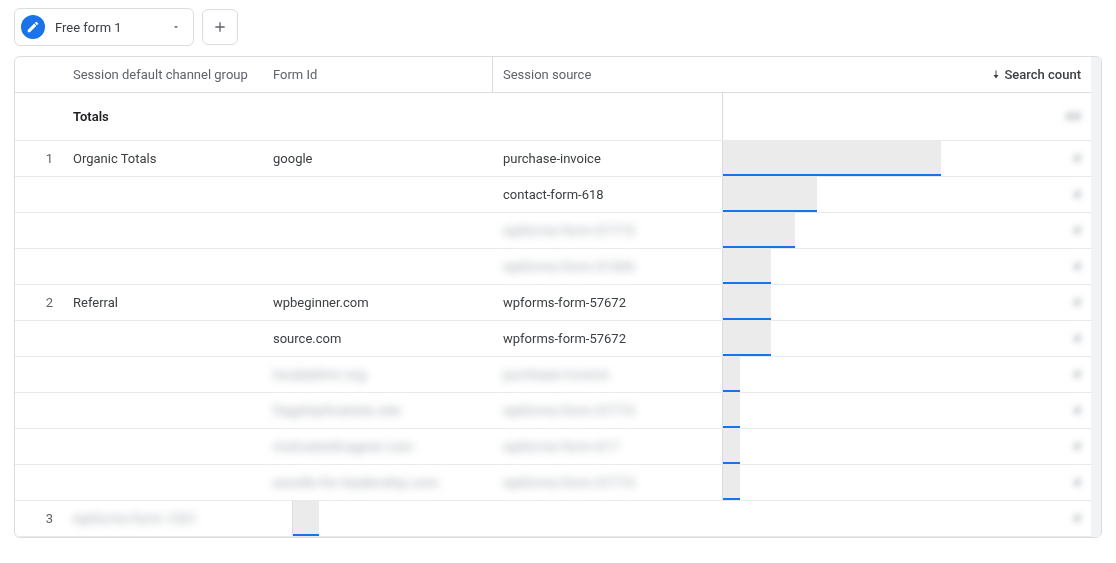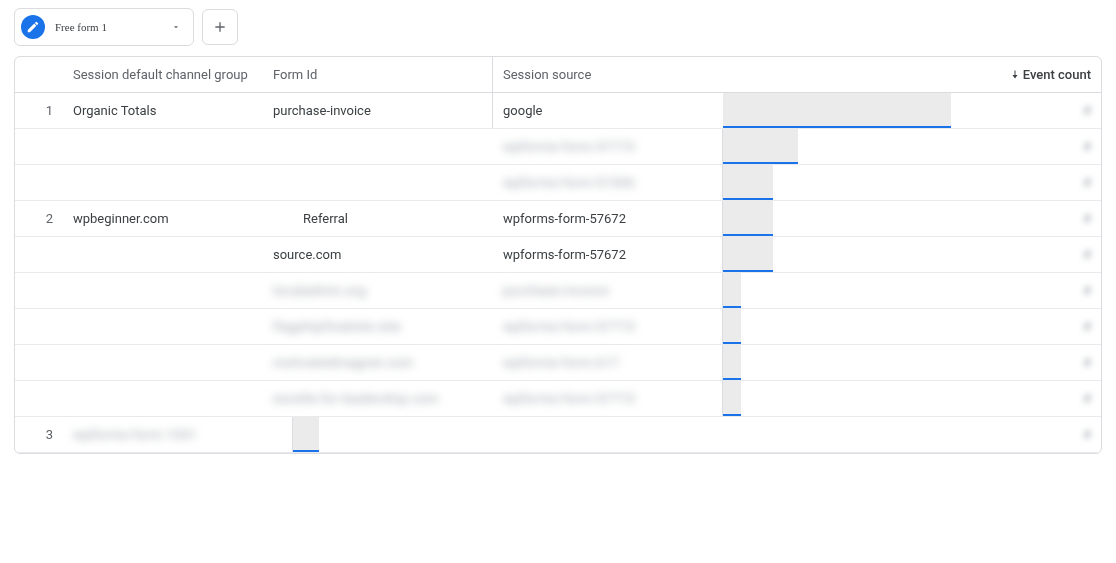--- a/index.html
+++ b/index.html
@@ -34,42 +34,41 @@
     .tab .pencil {
       width: 24px;
       height: 24px;
       border-radius: 50%;
       background: #1a73e8;
       display: inline-flex;
       align-items: center;
       justify-content: center;
     }
     .tab .pencil svg { width: 14px; height: 14px; fill: #fff; }
-    .tab .label { color: #3c4043; font-size: 11px; flex: 1; font-family: Liberation Serif, serif; }
+    .tab .label { color: #3c4043; font-size: 13px; flex: 1; }
     .tab .caret svg { width: 10px; height: 10px; }
     .add-tab {
       width: 36px;
       height: 36px;
       border: 1px solid #dadce0;
       border-radius: 6px;
       display: inline-flex;
       align-items: center;
       justify-content: center;
       color: #5f6368;
     }
     .add-tab svg { width: 16px; height: 16px; }
 
     
     .frame {
       border: 1px solid #dadce0;
       border-radius: 6px;
       margin: 0 14px 0 14px;
       overflow: hidden;
       display: flex;
-      flex-direction: column;
     }
     .table-area {
       flex: 1;
     }
     .vscroll {
       width: 10px;
       background: #f1f3f4;
     }
 
     
@@ -165,49 +164,75 @@
         <div class="cell col-ch">Session default channel group</div>
         <div class="cell col-form">Form Id</div>
         <div class="cell col-src">Session source</div>
         <div class="cell col-bar"></div>
         <div class="cell col-ev">
           <span class="arrow">
             <svg viewBox="0 0 24 24">
                 <path d="M12 19l-5-7h10l-5 7zM11 3h2v9h-2z" fill="#3c4043"></path>
               </svg>
           </span>
-          <span>Event count</span>
+          <span>Search count</span>
         </div>
       </div>
 
+      <div class="totals">
+        <div class="cell col-idx"></div>
+        <div class="cell col-ch">Totals</div>
+        <div class="cell col-src"></div>
+        <div class="cell col-form"></div>
+        <div class="cell col-bar"></div>
+        <div class="cell col-ev">
+            <span class="blur-sm">##</span>
+          </div>
+      </div>
 
       <div class="rows" id="rows">
           <div class="row">
             <div class="cell col-idx">1</div>
             <div class="cell col-ch">Organic Totals</div>
+            <div class="cell col-src">
+              <span>google</span>
+            </div>
             <div class="cell col-form">
               <span>purchase-invoice</span>
             </div>
-            <div class="cell col-src">
-              <span>google</span>
-            </div>
             <div class="cell col-bar">
               <div class="bar-fill" style="width: 100%;"></div>
             </div>
             <div class="cell col-ev">
               <span class="blur-sm">#</span>
             </div>
           </div>
           <div class="row">
             <div class="cell col-idx"></div>
             <div class="cell col-ch"></div>
             <div class="cell col-src">
               <span></span>
             </div>
             <div class="cell col-form">
+              <span>contact-form-618</span>
+            </div>
+            <div class="cell col-bar">
+              <div class="bar-fill" style="width: 43%;"></div>
+            </div>
+            <div class="cell col-ev">
+              <span class="blur-sm">#</span>
+            </div>
+          </div>
+          <div class="row">
+            <div class="cell col-idx"></div>
+            <div class="cell col-ch"></div>
+            <div class="cell col-src">
+              <span></span>
+            </div>
+            <div class="cell col-form">
               <span class="blur">wpforms-form-57773</span>
             </div>
             <div class="cell col-bar">
               <div class="bar-fill" style="width: 33%;"></div>
             </div>
             <div class="cell col-ev">
               <span class="blur-sm">#</span>
             </div>
           </div>
           <div class="row">
@@ -221,24 +246,24 @@
             </div>
             <div class="cell col-bar">
               <div class="bar-fill" style="width: 22%;"></div>
             </div>
             <div class="cell col-ev">
               <span class="blur-sm">#</span>
             </div>
           </div>
           <div class="row">
             <div class="cell col-idx">2</div>
+            <div class="cell col-ch">Referral</div>
             <div class="cell col-src">
               <span>wpbeginner.com</span>
             </div>
-            <div class="cell col-ch">Referral</div>
             <div class="cell col-form">
               <span>wpforms-form-57672</span>
             </div>
             <div class="cell col-bar">
               <div class="bar-fill" style="width: 22%;"></div>
             </div>
             <div class="cell col-ev">
               <span class="blur-sm">#</span>
             </div>
           </div>

